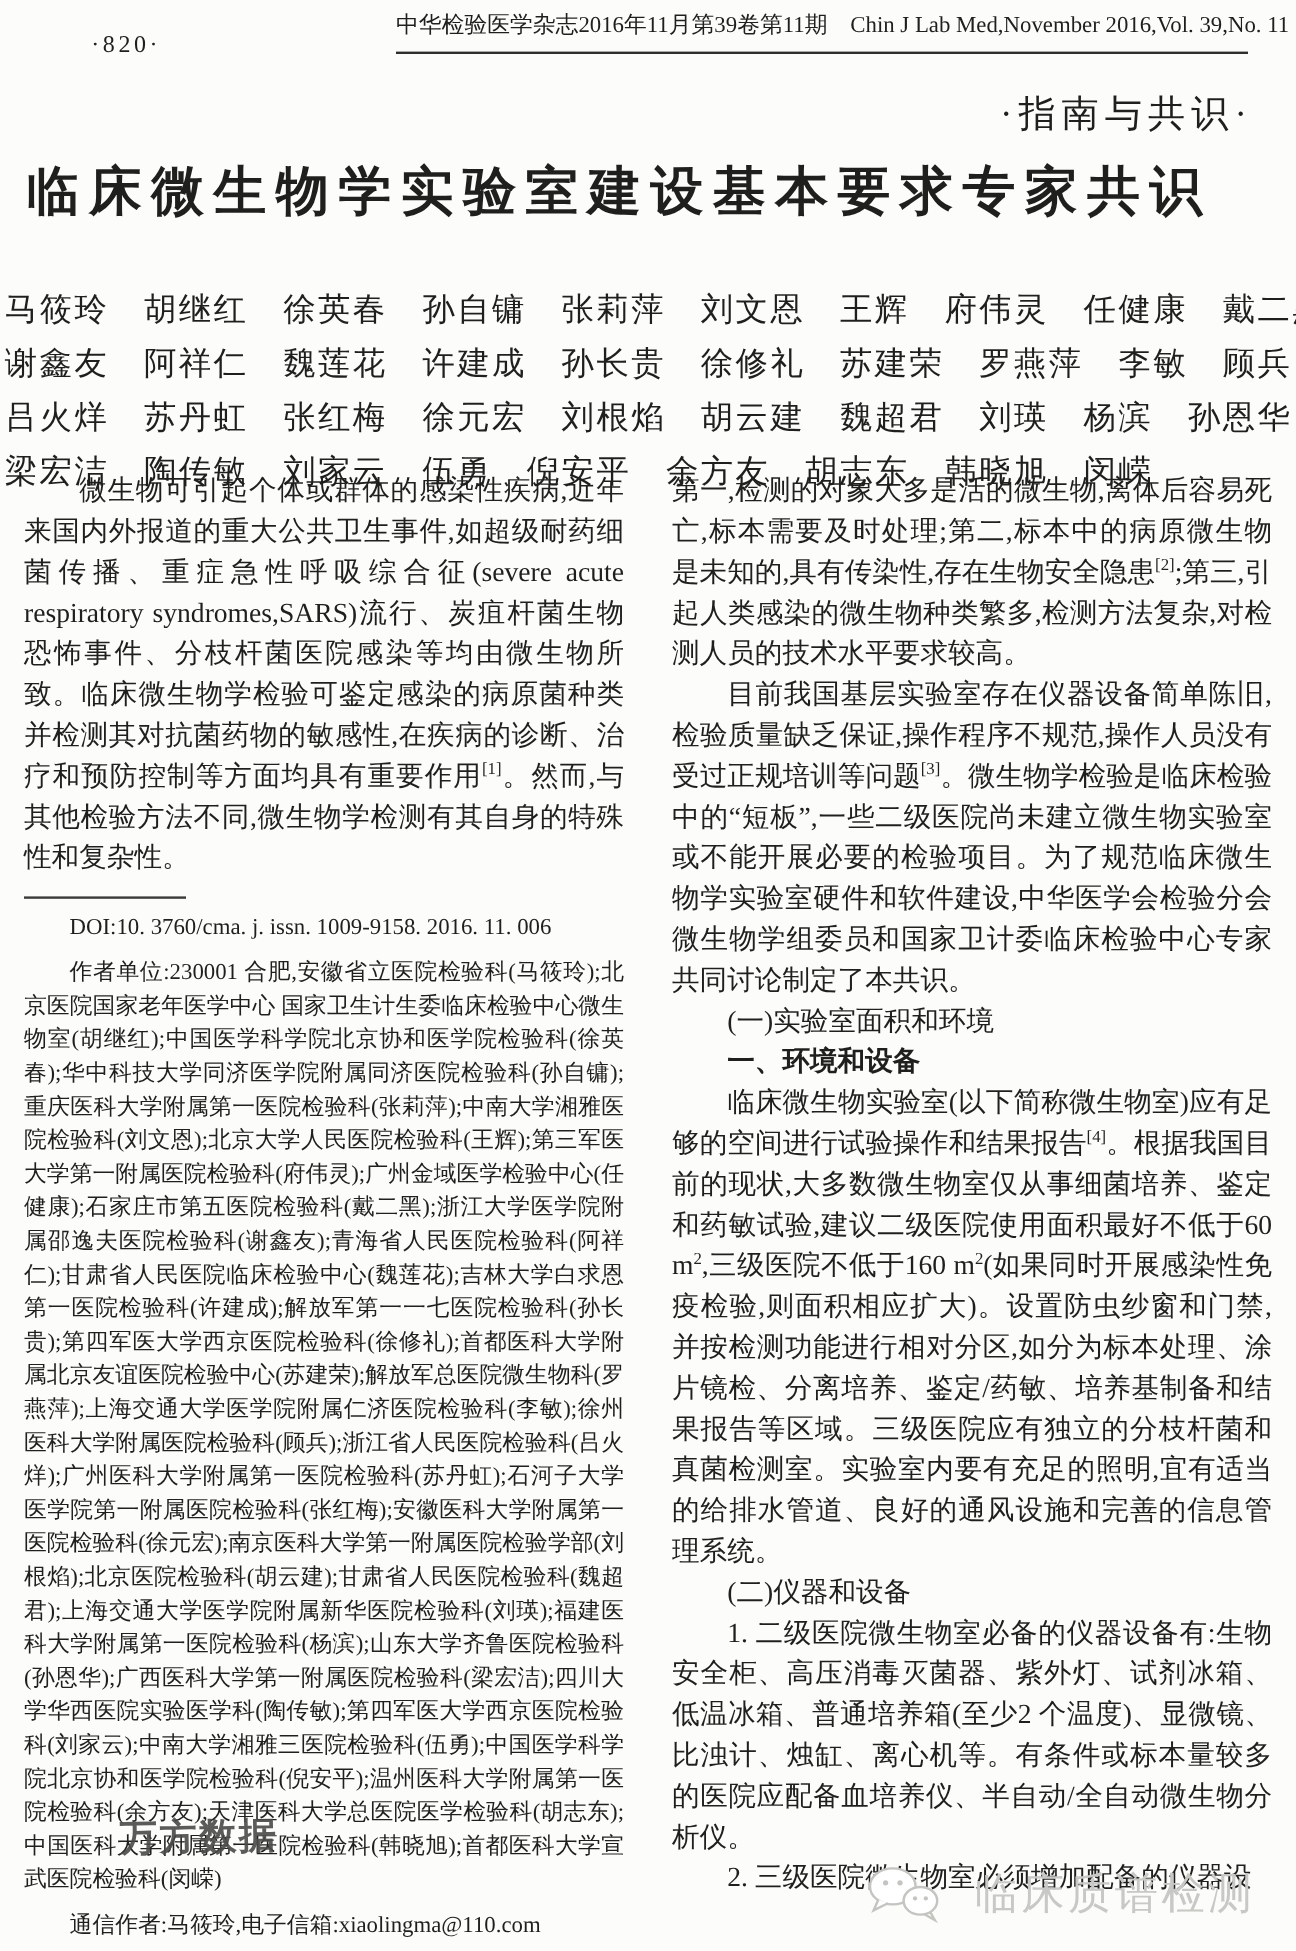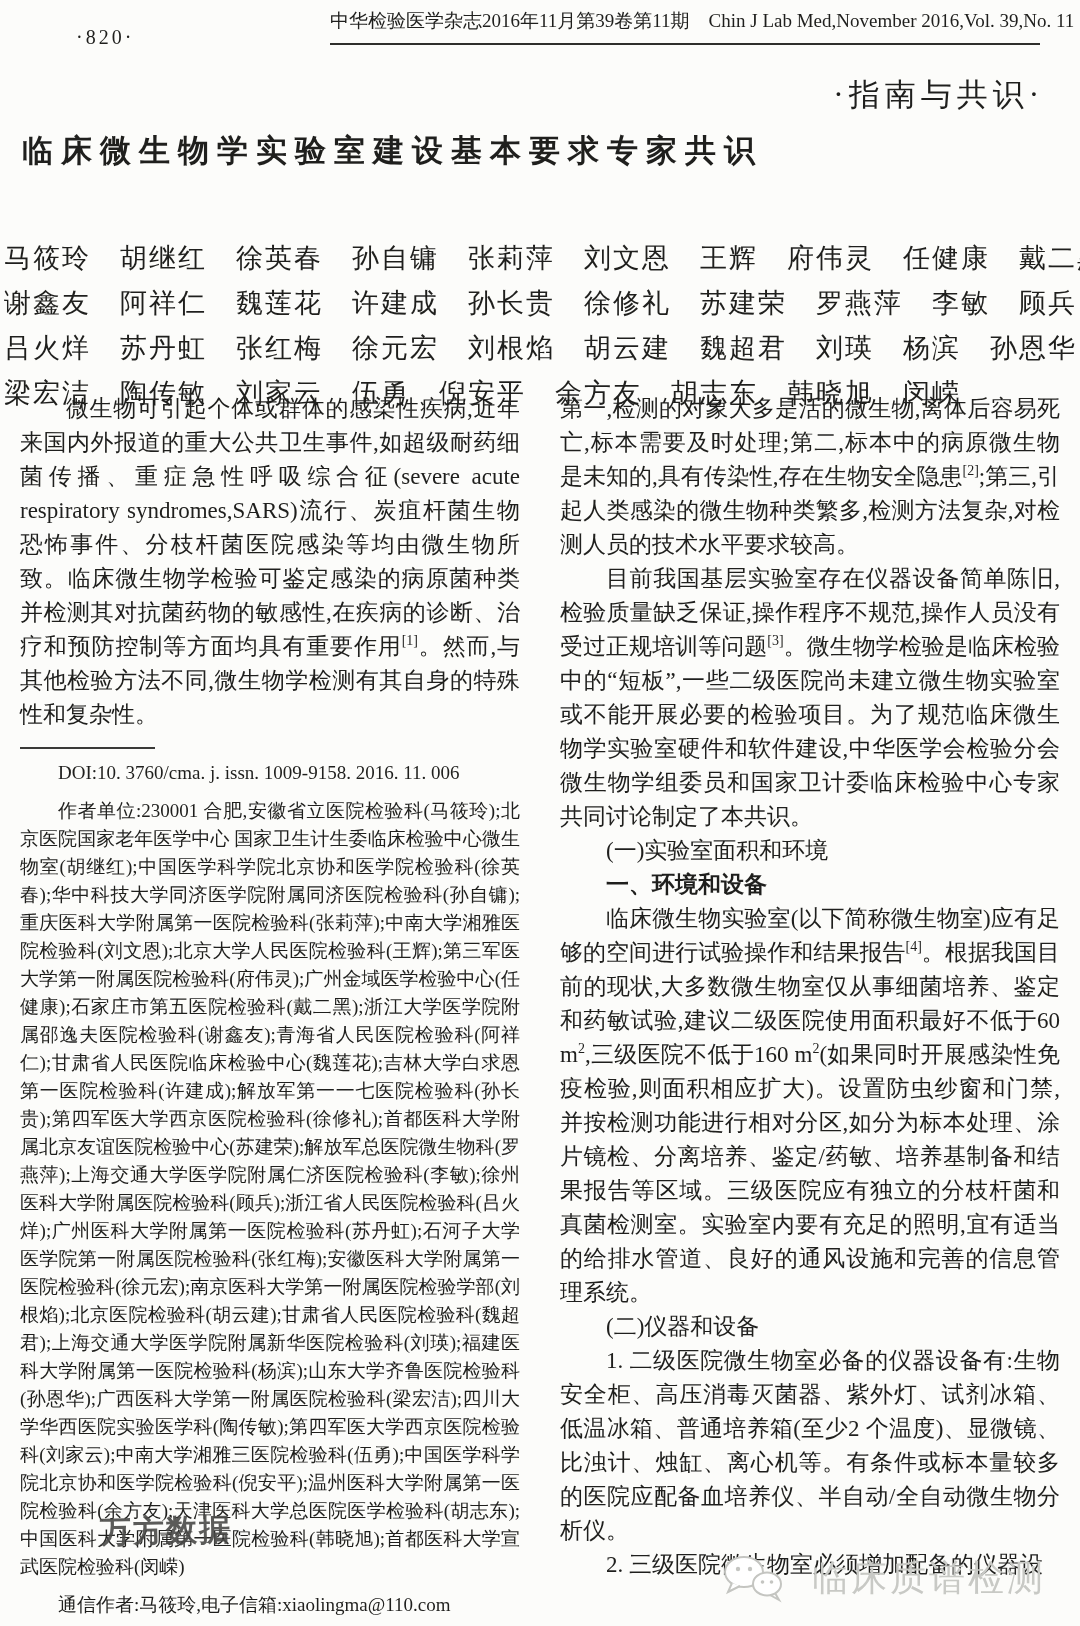--- a/index.html
+++ b/index.html
@@ -7,21 +7,21 @@
     position:relative;width:1080px;height:1626px;margin:0 auto;
     background:#fcfcfa;overflow:hidden;color:#1f1f1d;
     font-family:"Liberation Serif","DejaVu Serif",serif;
   }
   .pageno{position:absolute;left:30px;top:26px;font-size:20px;letter-spacing:3px;margin-left:46px;}
   .citation{
     position:absolute;left:330px;top:8px;width:710px;font-size:19px;
     border-bottom:2px solid #2e2e2c;padding-bottom:9px;white-space:nowrap;
   }
   .section-label{position:absolute;right:36px;top:74px;font-size:31px;letter-spacing:5px;font-weight:400;}
-  .title{position:absolute;left:22px;top:130px;margin:0;font-size:31px;font-weight:600;letter-spacing:8px;white-space:nowrap;font-family:Liberation Serif, serif;}
+  .title{position:absolute;left:22px;top:130px;margin:0;font-size:44px;font-weight:600;letter-spacing:8px;white-space:nowrap;font-family:Liberation Serif, serif;}
   .authors{position:absolute;left:4px;top:236px;font-size:27px;line-height:45px;letter-spacing:2px;}
   .author-row{white-space:nowrap;}
   .columns{position:absolute;left:20px;top:392px;width:1040px;display:flex;gap:40px;}
   .col{width:500px;}
   .body{font-size:23px;line-height:34px;text-align:justify;margin:0;}
   .indent{text-indent:2em;}
   .h1cn{font-weight:600;}
   sup.ref{font-size:14px;vertical-align:super;line-height:0;}
   .fn-rule{width:135px;border-top:2px solid #3a3a38;margin:15px 0 9px 0;}
   .fn{font-size:19px;line-height:28px;text-align:justify;margin:0;}

